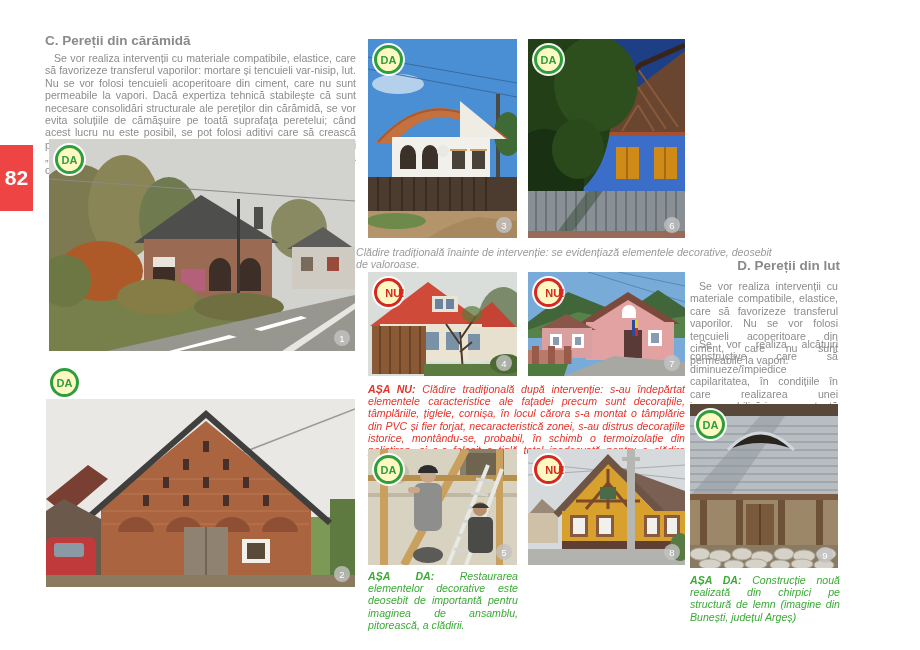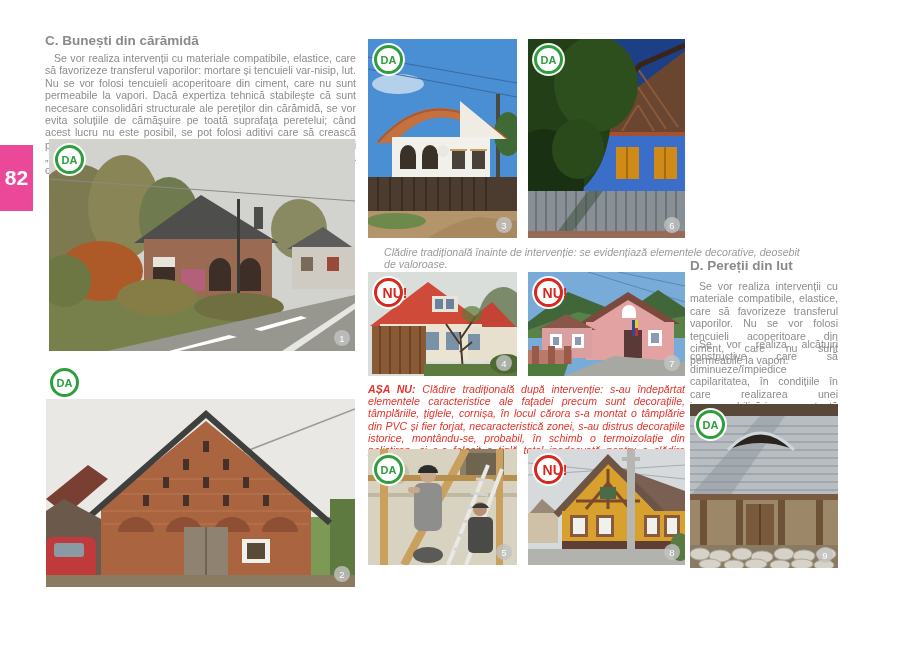--- a/index.html
+++ b/index.html
@@ -1,49 +1,49 @@
 <!DOCTYPE html>
 <html><head>
 <meta charset="utf-8">
 <style>
   html,body{margin:0;padding:0;background:#fff;}
   #page{position:relative;width:920px;height:650px;background:#ffffff;overflow:hidden;
         font-family:"Liberation Sans",sans-serif;}
-  .pagenum-box{position:absolute;left:0;top:145px;width:33px;height:66px;background:#ec4899;
+  .pagenum-box{position:absolute;left:0;top:145px;width:33px;height:66px;background:#ef4444;
         display:flex;align-items:center;justify-content:center;color:#fff;font-size:21px;font-weight:bold;}
   .sec-title{position:absolute;color:#8a8a8a;font-size:13.5px;font-weight:bold;}
   .body-text{position:absolute;color:#8c8c8c;font-size:10.6px;line-height:12.4px;text-align:justify;
         text-indent:9px;white-space:pre-line;}
   .photo{position:absolute;margin:0;padding:0;background:#ddd;overflow:hidden;}
   .photo svg{position:absolute;left:0;top:0;width:100%;height:100%;display:block;}
-  .badge{position:absolute;width:29px;height:29px;border-radius:50%;background:#ffffff;
+  .badge{position:absolute;width:29px;height:29px;border-radius:50%;background:#fef9c3;
         display:flex;align-items:center;justify-content:center;font-weight:bold;
         box-shadow:0 0 0 2px rgba(255,255,255,.95);box-sizing:border-box;text-align:center;}
   .badge.da{border:3.5px solid #2e9e3d;color:#2e9e3d;font-size:11px;}
-  .badge.nu{border:3.5px solid #d6281e;color:#d6281e;font-size:14px;padding-left:13px;}
+  .badge.nu{border:3.5px solid #d6281e;color:#d6281e;font-size:11px;padding-left:13px;}
   .badge.on-photo{left:6px;top:6px;}
   .num{position:absolute;right:5px;bottom:5px;width:16px;height:16px;border-radius:50%;
         background:rgba(195,195,195,.8);color:#fff;font-size:9.5px;display:flex;
         align-items:center;justify-content:center;}
   .cap{position:absolute;font-size:10.6px;line-height:12.2px;font-style:italic;text-align:justify;}
   .cap.green{color:#3aaa35;}
   .cap.red{color:#e5332a;}
   .cap.gray{color:#9a9a9a;text-align:left;}
   .cap b{}
 </style>
 </head>
 <body>
 
 <div id="page">
 
   <div class="pagenum-box">
     <span>82</span>
   </div>
 
-  <h2 class="sec-title" style="left:45px;top:33px;width:310px;margin:0;">C. Bunești din cărămidă</h2>
+  <h2 class="sec-title" style="left:45px;top:33px;width:310px;margin:0;">C. Pereții din cărămidă</h2>
   <p class="body-text" style="left:45px;top:52px;width:311px;margin:0;">Se vor realiza intervenții cu materiale compatibile, elastice, care să favorizeze transferul vaporilor: mortare și tencuieli var-nisip, lut. Nu se vor folosi tencuieli acoperitoare din ciment, care nu sunt permeabile la vapori. Dacă expertiza tehnică stabilește că sunt necesare consolidări structurale ale pereților din cărămidă, se vor evita soluțiile de cămășuire pe toată suprafața peretelui; când acest lucru nu este posibil, se pot folosi aditivi care să crească  permeabilitatea la vapori a acestuia, cu scopul prevenirii efectului „de pungă”, care va diminua confortul utilizării în timp a construcției.</p>
 
   <figure class="photo" style="left:49px;top:139px;width:306px;height:212px;">
     <svg viewBox="0 0 306 212" preserveAspectRatio="none">
       <rect width="306" height="212" fill="#d2d3cf"></rect>
       <ellipse cx="28" cy="85" rx="48" ry="60" fill="#7d7a52"></ellipse>
       <ellipse cx="75" cy="68" rx="36" ry="52" fill="#8a8556"></ellipse>
       <ellipse cx="120" cy="80" rx="30" ry="42" fill="#6f7a4e"></ellipse>
       <ellipse cx="250" cy="90" rx="28" ry="30" fill="#8a8a62"></ellipse>
       <polygon points="85,104 152,56 230,104" fill="#4e4e4c"></polygon>
@@ -204,21 +204,21 @@
           <line x1="138" y1="152" x2="138" y2="192"></line>
         <line x1="148" y1="152" x2="148" y2="192"></line>
       </g>
       <polygon points="30,192 60,152 75,152 45,192" fill="#3a4a3a" opacity=".5"></polygon>
       <rect x="0" y="192" width="157" height="7" fill="#9a6a58"></rect>
     </svg>
     <span class="badge da on-photo">DA</span>
     <span class="num">6</span>
   </figure>
 
-  <p class="cap gray" style="left:384px;top:246px;width:424px;margin:0;">Clădire tradițională înainte de intervenție: se evidențiază elementele decorative, deosebit de valoroase.</p>
+  <p class="cap gray" style="left:356px;top:246px;width:424px;margin:0;">Clădire tradițională înainte de intervenție: se evidențiază elementele decorative, deosebit de valoroase.</p>
 
   <figure class="photo" style="left:368px;top:272px;width:149px;height:104px;">
     <svg viewBox="0 0 149 104" preserveAspectRatio="none">
       <rect width="149" height="104" fill="#dadedb"></rect>
       <ellipse cx="135" cy="50" rx="25" ry="35" fill="#7a8a6a"></ellipse>
       <polygon points="2,54 60,10 120,54" fill="#cf4a38"></polygon>
       <polygon points="92,56 124,30 149,56" fill="#c44334"></polygon>
       <rect x="64" y="24" width="26" height="16" fill="#e8e4d8"></rect>
       <rect x="67" y="27" width="8" height="10" fill="#6a82a0"></rect>
         <rect x="78" y="27" width="8" height="10" fill="#6a82a0"></rect>
@@ -350,23 +350,24 @@
       <rect x="34" y="92" width="123" height="9" fill="#5f3f33"></rect>
       <rect x="99" y="0" width="8" height="116" fill="#b6b6b2"></rect>
       <rect x="94" y="8" width="18" height="4" fill="#b6b6b2"></rect>
       <rect x="0" y="100" width="157" height="16" fill="#b2b2ae"></rect>
       <ellipse cx="152" cy="98" rx="10" ry="14" fill="#5a7a44"></ellipse>
     </svg>
     <span class="badge nu on-photo">NU!</span>
     <span class="num">8</span>
   </figure>
 
-
-
-  <h2 class="sec-title" style="left:690px;top:258px;width:150px;margin:0;">D. Pereții din lut</h2>
+  <p class="cap green" style="left:368px;top:570px;width:150px;margin:0;"><b>AȘA DA:</b><span> Restaurarea elementelor decorative este deosebit de importantă pentru imaginea de ansamblu, pitorească, a clădirii.</span></p>
+
+
+  <h2 class="sec-title" style="left:690px;top:258px;width:150px;margin:0;text-align:right;">D. Pereții din lut</h2>
   <p class="body-text" style="left:690px;top:280px;width:148px;margin:0;">Se vor realiza intervenții cu materiale compatibile, elastice, care să favorizeze transferul vaporilor. Nu se vor folosi tencuieli acoperitoare din ciment, care nu sunt permeabile la vapori.</p>
   <p class="body-text" style="left:690px;top:338px;width:148px;margin:0;">Se vor realiza alcătuiri constructive care să diminueze/împiedice capilaritatea, în condițiile în care realizarea unei impermeabilizări pe toată suprafața fundației nu este recomandabilă.</p>
 
   <figure class="photo" style="left:690px;top:404px;width:148px;height:164px;">
     <svg viewBox="0 0 148 164" preserveAspectRatio="none">
       <rect width="148" height="164" fill="#9c8768"></rect>
       <rect x="0" y="0" width="148" height="14" fill="#57483a"></rect>
       <rect x="0" y="12" width="148" height="80" fill="#b7bdc1"></rect>
       <g stroke="#99a1a6" stroke-width="1.5">
         <line x1="0" y1="22" x2="148" y2="22"></line>
@@ -405,14 +406,15 @@
           <ellipse cx="66" cy="160" rx="11" ry="5"></ellipse>
         <ellipse cx="90" cy="161" rx="10" ry="5"></ellipse>
           <ellipse cx="112" cy="160" rx="11" ry="5"></ellipse>
         <ellipse cx="134" cy="161" rx="10" ry="5"></ellipse>
       </g>
     </svg>
     <span class="badge da on-photo">DA</span>
     <span class="num">9</span>
   </figure>
 
+  <p class="cap green" style="left:690px;top:574px;width:150px;margin:0;"><b>AȘA DA:</b><span> Construcție nouă realizată din chirpici pe structură de lemn (imagine din Bunești, județul Argeș)</span></p>
 
 </div>
 
 </body></html>

